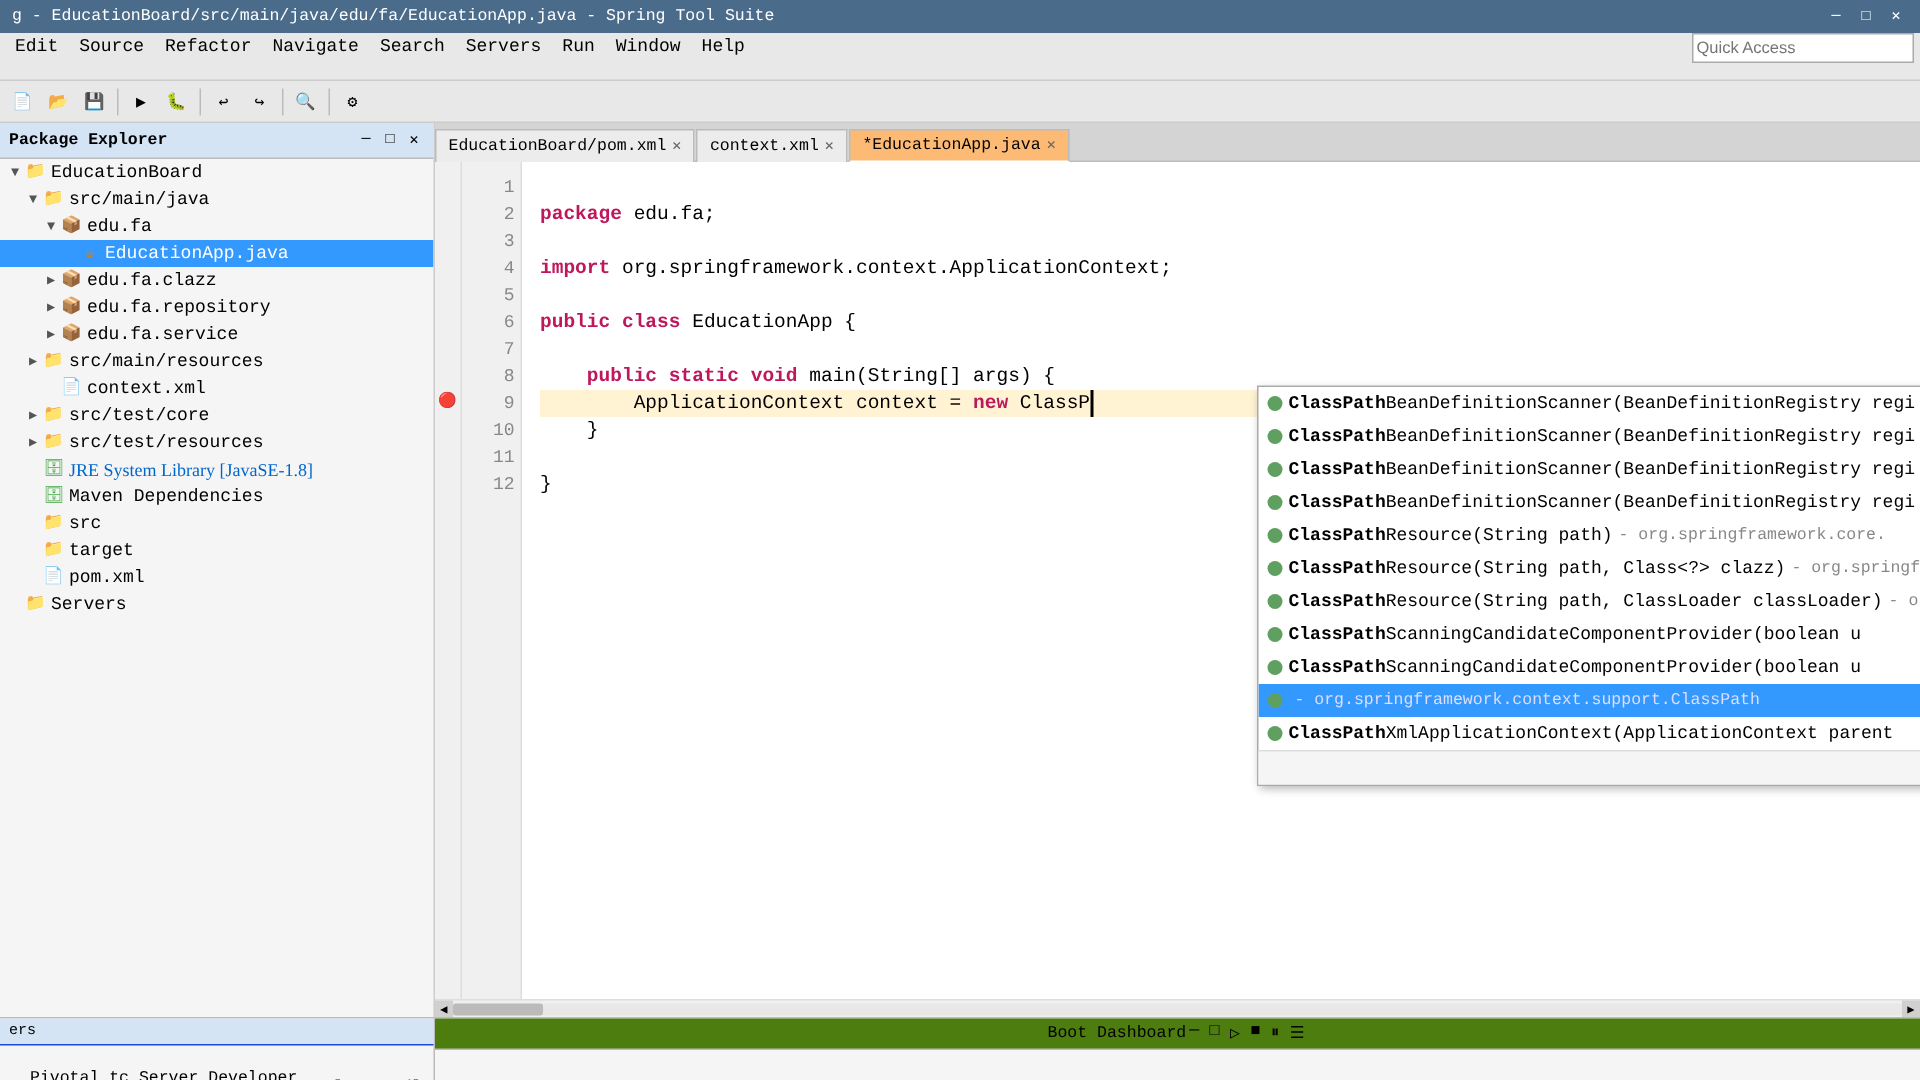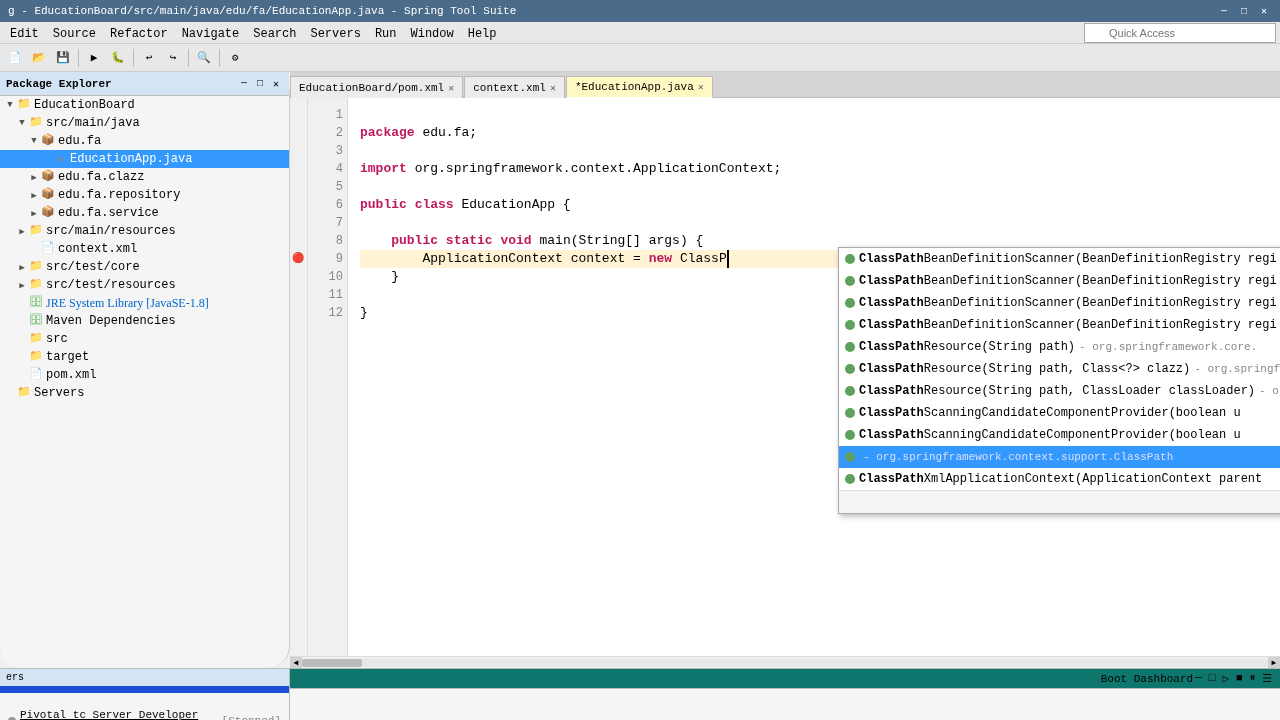--- a/index.html
+++ b/index.html
@@ -33,23 +33,23 @@
       display: inline-flex;
       align-items: center;
       justify-content: center;
       font-size: 10px;
       cursor: pointer;
       color: #fff;
     }
     
     #menu-bar {
       background: #e8e8e8;
-      height: 22px;
-      display: flex;
-      align-items: flex-end;
+      height: 32px;
+      display: flex;
+      align-items: flex-start;
       padding: 0 4px;
       border-bottom: 1px solid #ccc;
       gap: 2px;
     }
     .menu-item {
       padding: 2px 6px;
       font-size: 12px;
       cursor: pointer;
       color: #000;
     }
@@ -76,39 +76,38 @@
     }
     .toolbar-sep {
       width: 1px;
       height: 18px;
       background: #bbb;
       margin: 0 2px;
     }
     .quick-access {
       margin-left: auto;
       border: 1px solid #aaa;
-      padding: 1px 24px;
+      padding: 1px 2px;
       font-size: 11px;
       background: #fff;
       height: 20px;
     }
     
     #main-layout {
       display: flex;
       height: calc(720px - 22px - 22px - 28px - 24px - 28px);
     }
     
     #sidebar {
       width: 290px;
       min-width: 290px;
       background: #f5f5f5;
       border-right: 1px solid #ccc;
       display: flex;
       flex-direction: column;
-      border-radius: 22px;
     }
     #sidebar-header {
       background: #d4e4f4;
       padding: 3px 6px;
       font-size: 11px;
       display: flex;
       align-items: center;
       justify-content: space-between;
       border-bottom: 1px solid #bbb;
       height: 24px;
@@ -186,21 +185,21 @@
       border-bottom: none;
       margin-right: 1px;
       font-size: 11px;
       cursor: pointer;
       height: 22px;
       position: relative;
       top: 1px;
       gap: 4px;
     }
     .tab.active {
-      background: #fef9c3;
+      background: #fdba74;
       border-bottom: 1px solid #fff;
       z-index: 1;
     }
     .tab-close {
       font-size: 10px;
       color: #666;
       cursor: pointer;
     }
     
     #editor-content {
@@ -294,34 +293,34 @@
       display: flex;
       flex-direction: column;
     }
     #servers-header {
       background: #d4e4f4;
       padding: 3px 6px;
       font-size: 11px;
       display: flex;
       align-items: center;
       gap: 8px;
-      border-bottom: 7px solid #1d4ed8;
+      border-bottom: 1px solid #1d4ed8;
     }
     #boot-dashboard-panel {
       flex: 1;
       display: flex;
       flex-direction: column;
     }
     #boot-header {
-      background: #0f766e;
+      background: #4d7c0f;
       padding: 3px 6px;
       font-size: 11px;
       display: flex;
       align-items: center;
-      justify-content: flex-end;
+      justify-content: center;
       border-bottom: 1px solid #bbb;
       font-family: Liberation Mono, monospace;
     }
     #boot-controls {
       display: flex;
       gap: 3px;
     }
     #boot-controls span {
       font-size: 11px;
       cursor: pointer;

